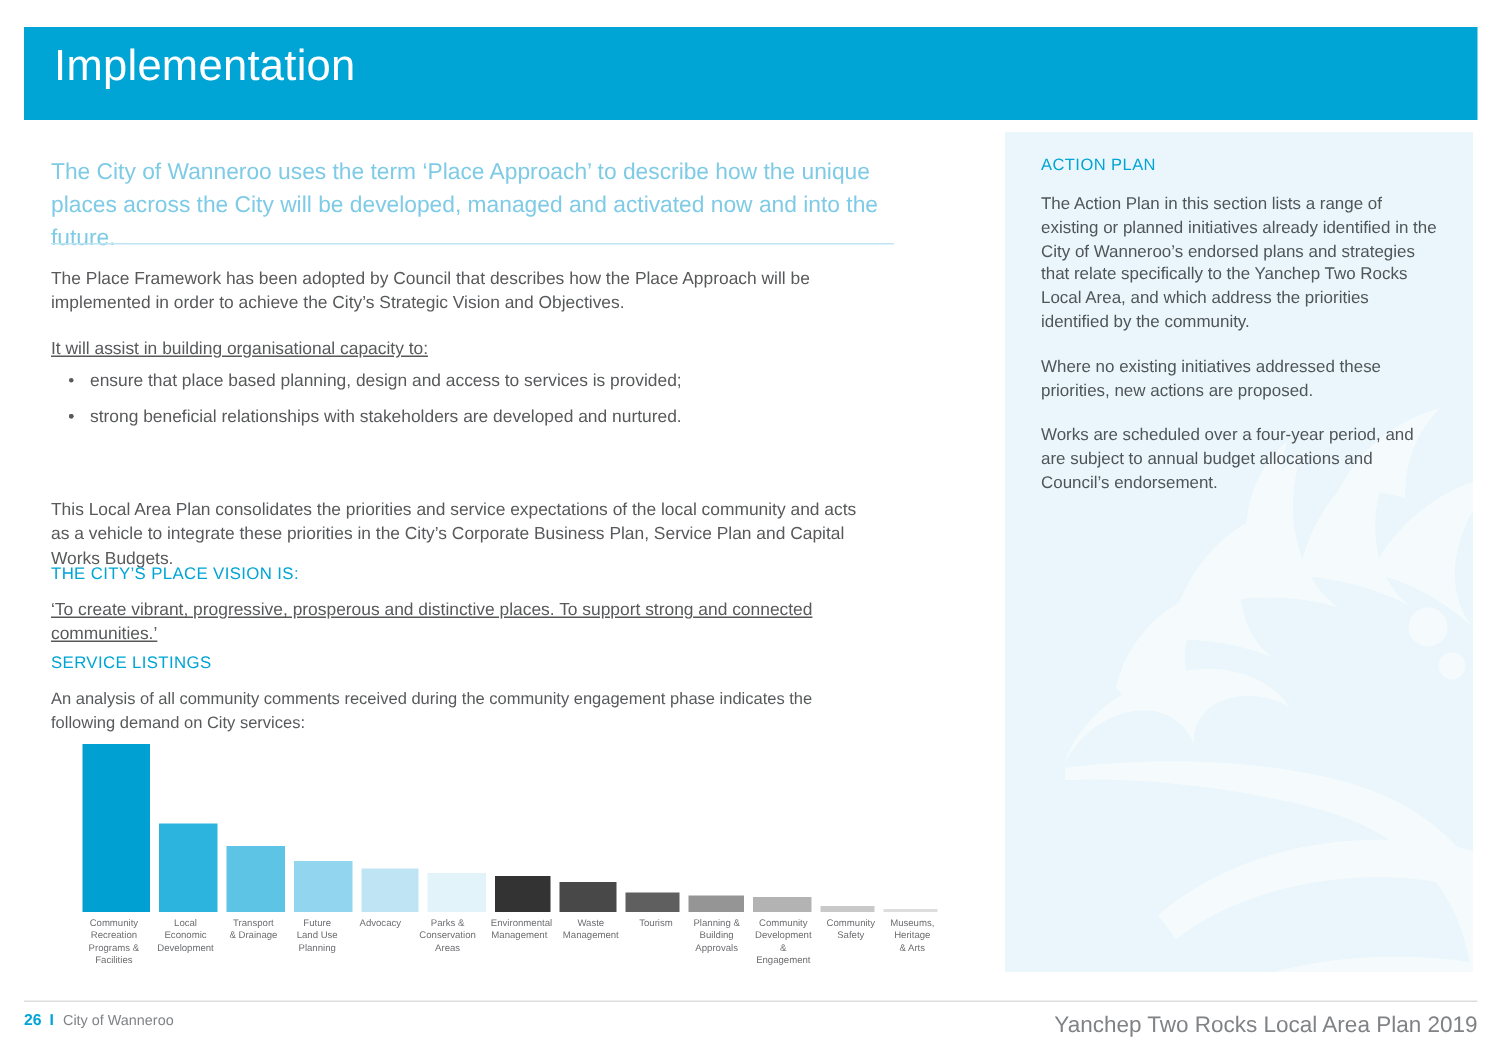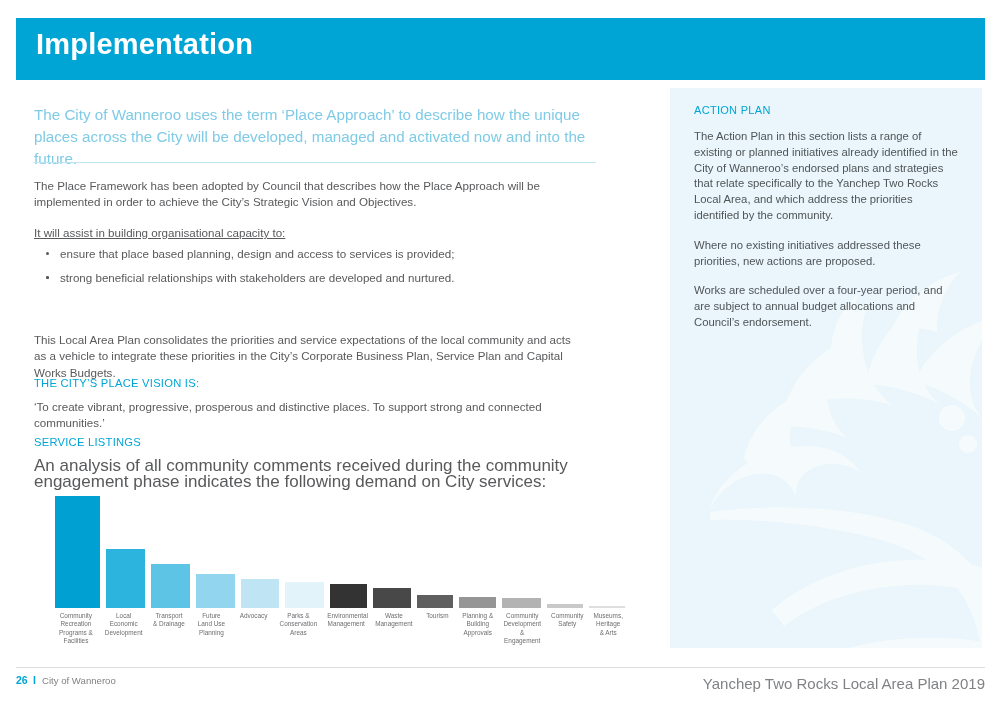--- a/index.html
+++ b/index.html
@@ -13,21 +13,21 @@
   }
   .page{position:absolute;inset:0;}
 
   
   .header-bar{
     position:absolute;left:16px;top:18px;width:969px;height:62px;
     background:#00a5d5;
   }
   .header-title{
     position:absolute;left:36px;top:30px;
-    font-size:29px;font-weight:700;color:#ffffff;
+    font-size:29px;font-weight:400;color:#ffffff;
     letter-spacing:.2px;line-height:1;
   }
 
   
   .right-panel{
     position:absolute;left:670px;top:88px;width:312px;height:560px;
     background:#eaf6fb;
     overflow:hidden;
   }
   .right-panel .watermark{
@@ -72,23 +72,23 @@
     position:absolute;left:12px;top:6px;width:3.4px;height:3.4px;
     border-radius:50%;background:#58595b;
   }
   .sec-h{
     position:absolute;left:34px;
     font-size:11.2px;font-weight:normal;color:#00a5d5;letter-spacing:.25px;
   }
   #h-vision{top:377px;}
   #h-services{top:436px;}
   #p-vision{position:absolute;left:34px;top:399px;width:560px;
-    font-size:11.6px;line-height:16px;color:#58595b;}
+    font-size:11.6px;line-height:16px;color:#58595b;text-decoration:underline;}
   #p-services{position:absolute;left:34px;top:458px;width:545px;
-    font-size:17px;line-height:16.4px;color:#58595b;}
+    font-size:11px;line-height:16.4px;color:#58595b;}
 
   
   .chart{
     position:absolute;left:55px;top:496px;width:570px;height:160px;
   }
   .bars{
     position:absolute;left:0;top:0;width:570px;height:112px;
     display:flex;align-items:flex-end;
   }
   .bar-col{

